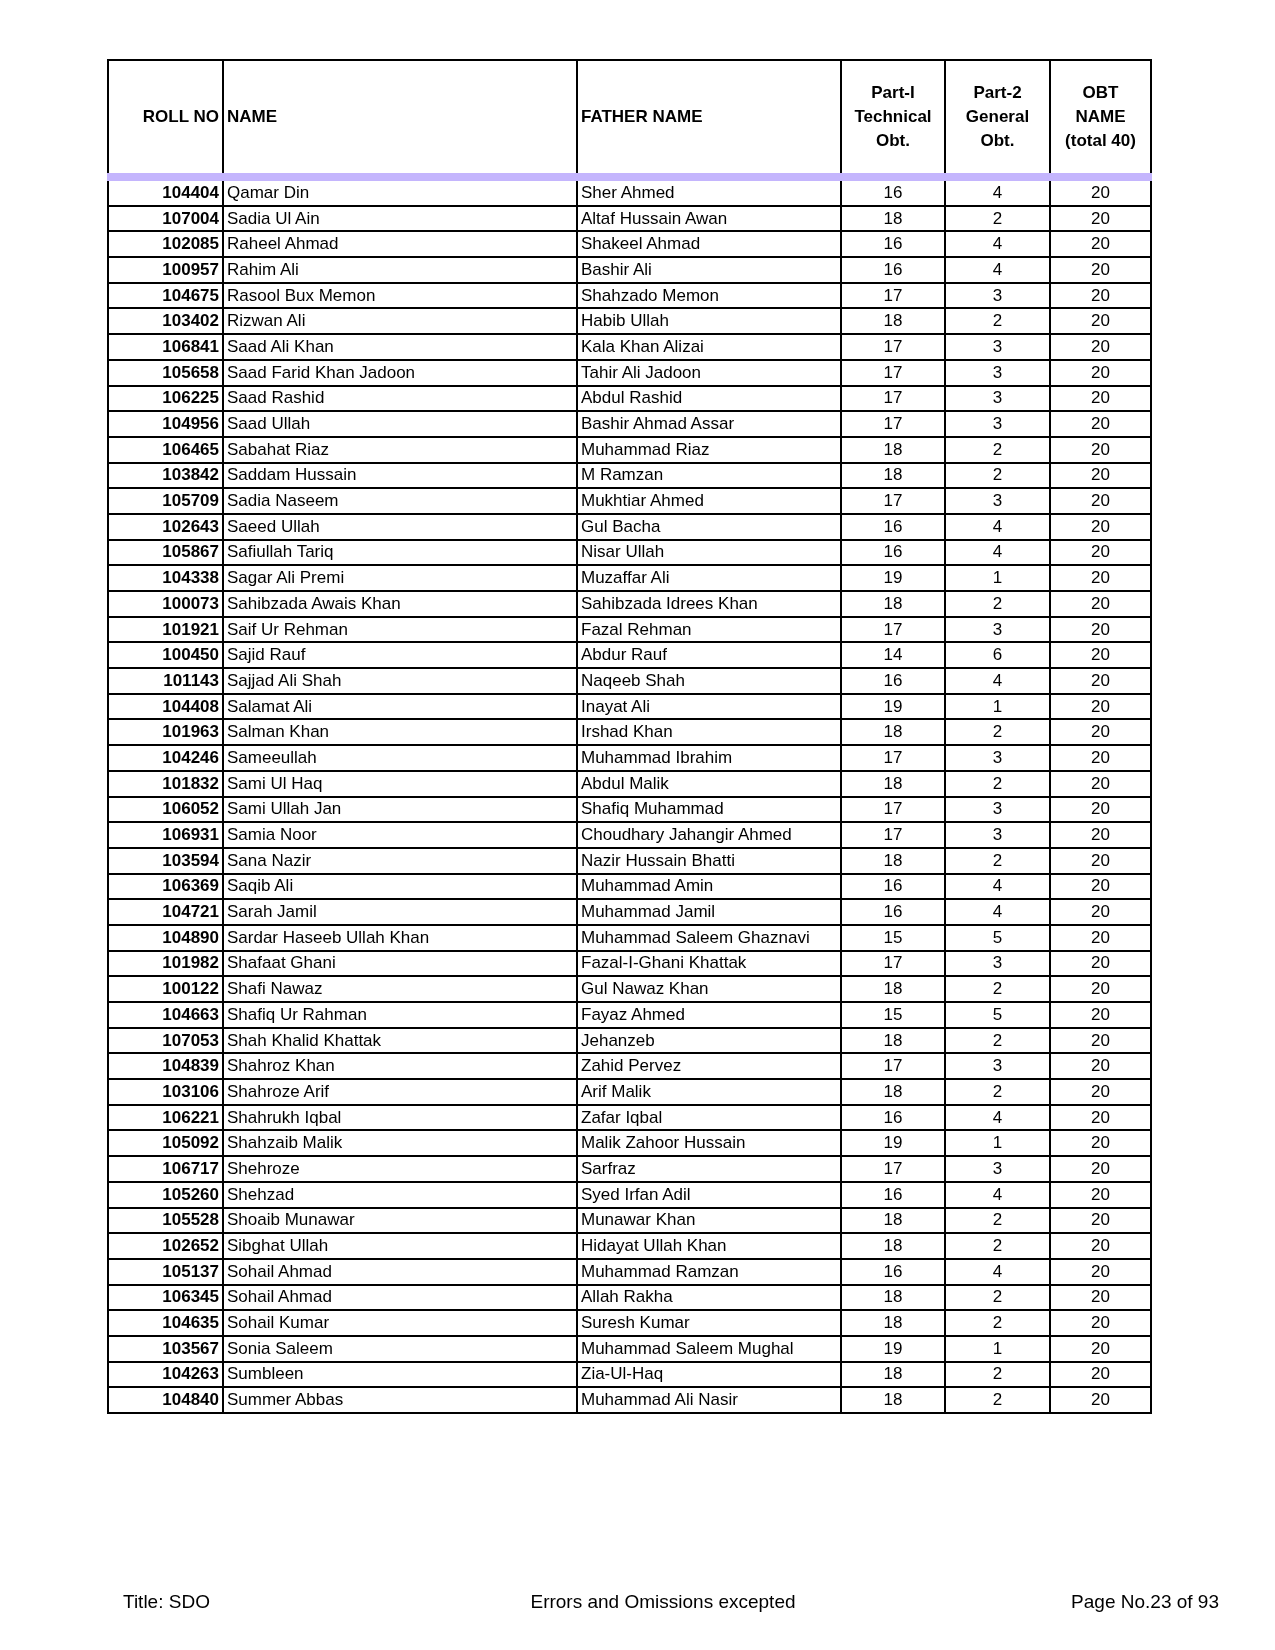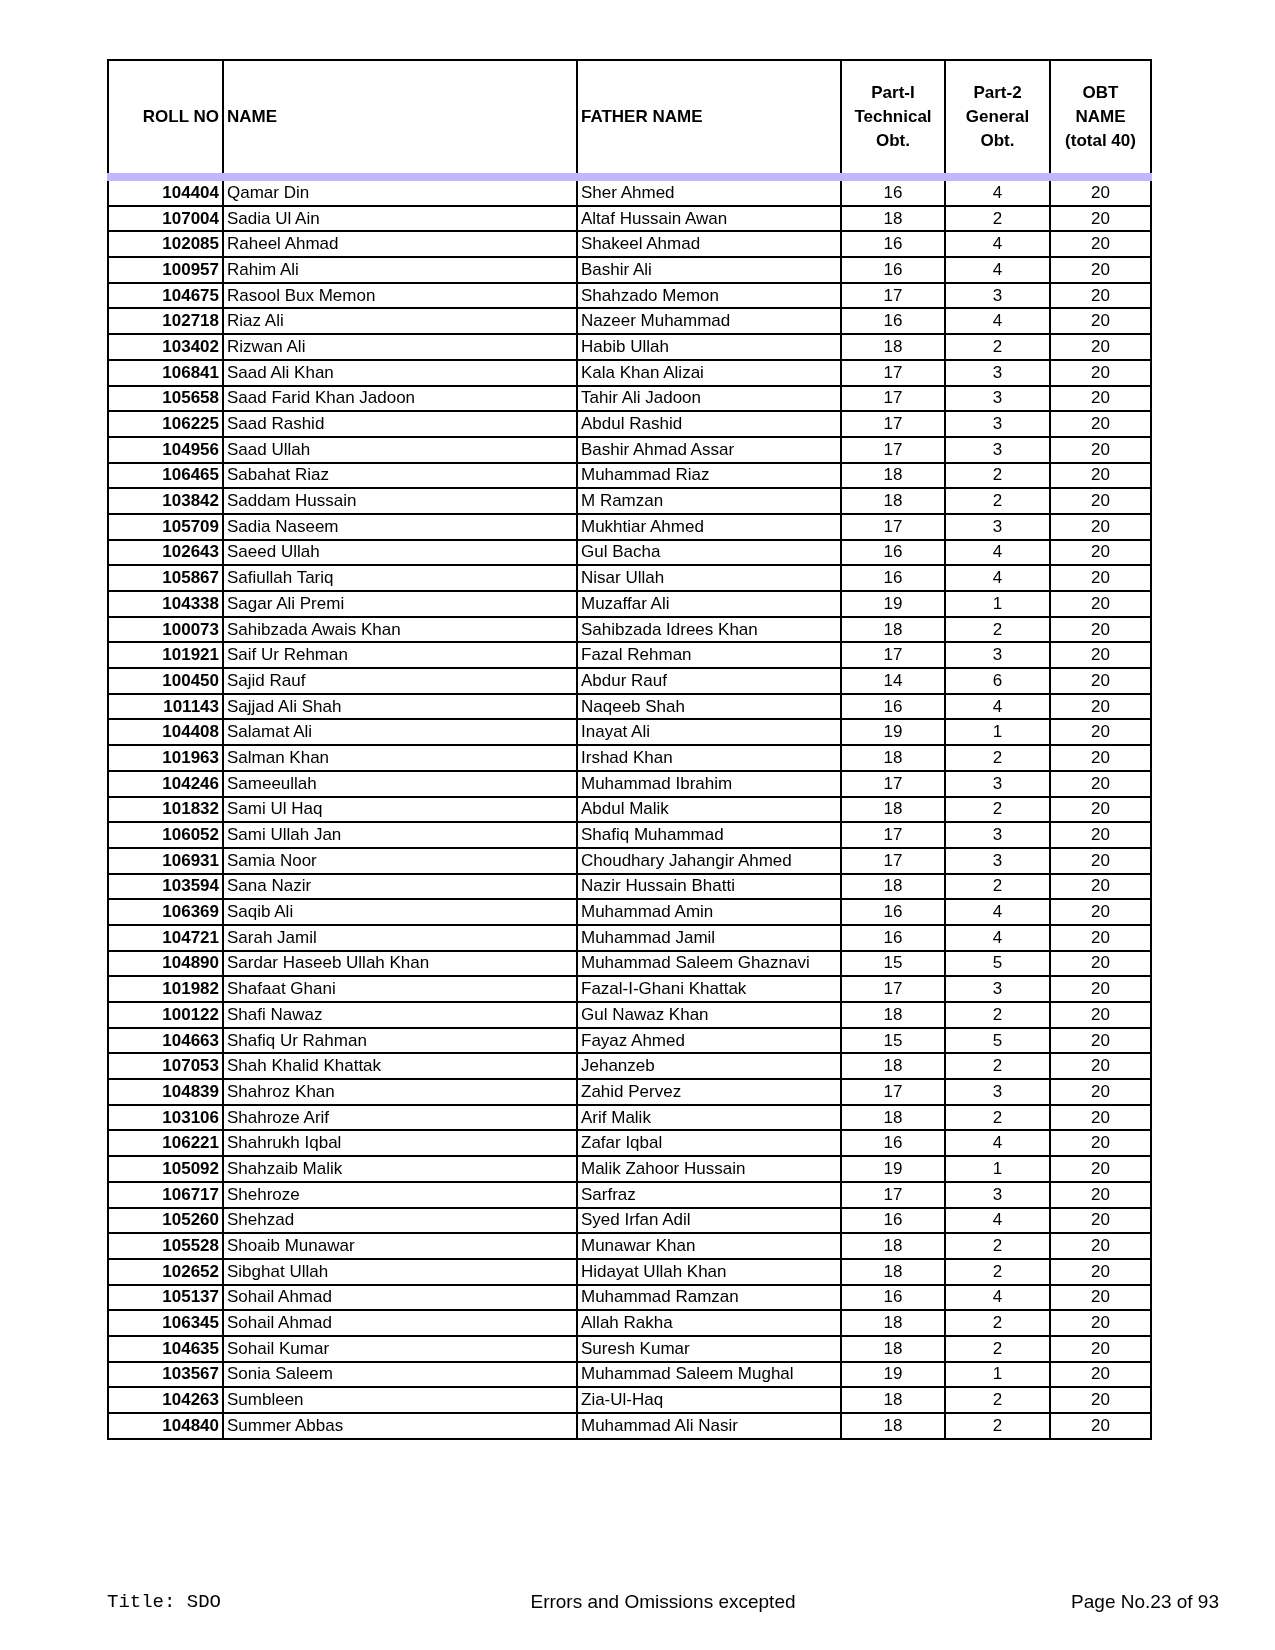--- a/index.html
+++ b/index.html
@@ -35,21 +35,21 @@
   col.w-name { width: 354px; }
   col.w-father { width: 264px; }
   col.w-p1 { width: 104px; }
   col.w-p2 { width: 105px; }
   col.w-obt { width: 101px; }
 
   .footer {
     position: absolute; top: 1589px; left: 107px; width: 1112px;
     font-size: 19px; height: 26px; line-height: 26px;
   }
-  .footer .f-left { position: absolute; left: 0; font-family: Liberation Mono, monospace; }
+  .footer .f-left { position: absolute; left: 16px; }
   .footer .f-center { position: absolute; left: 0; right: 0; text-align: center; }
   .footer .f-right { position: absolute; right: 0; }
 </style>
 </head>
 <body>
 
 <div class="page">
   <table class="results">
     <colgroup>
       <col class="w-roll">
@@ -116,28 +116,20 @@
         </tr>
         <tr>
           <td class="c-roll">104675</td>
           <td class="c-name">Rasool Bux Memon</td>
           <td class="c-father">Shahzado Memon</td>
           <td class="c-num">17</td>
           <td class="c-num">3</td>
           <td class="c-num">20</td>
         </tr>
         <tr>
-          <td class="c-roll">102718</td>
-          <td class="c-name">Riaz Ali</td>
-          <td class="c-father">Nazeer Muhammad</td>
-          <td class="c-num">16</td>
-          <td class="c-num">4</td>
-          <td class="c-num">20</td>
-        </tr>
-        <tr>
           <td class="c-roll">103402</td>
           <td class="c-name">Rizwan Ali</td>
           <td class="c-father">Habib Ullah</td>
           <td class="c-num">18</td>
           <td class="c-num">2</td>
           <td class="c-num">20</td>
         </tr>
         <tr>
           <td class="c-roll">106841</td>
           <td class="c-name">Saad Ali Khan</td>

